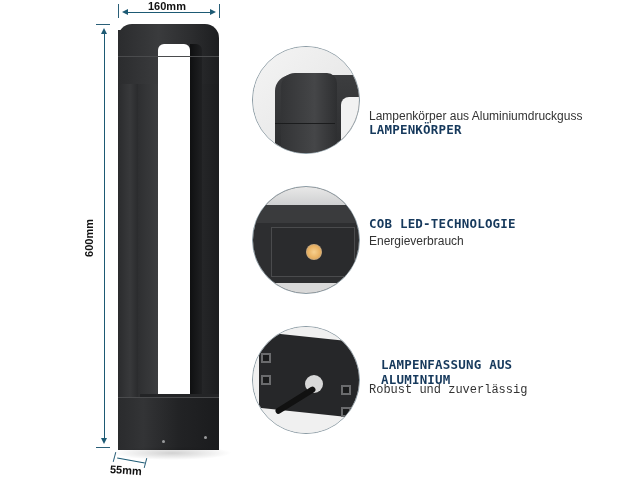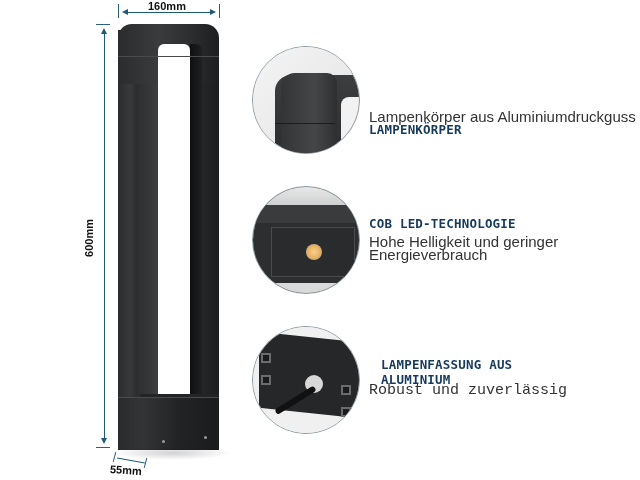--- a/index.html
+++ b/index.html
@@ -22,21 +22,21 @@
   .lamp-window-shadow { position: absolute; left: 190px; top: 44px; width: 12px; height: 362px; background: linear-gradient(90deg,#0f1011,#1f2022); border-radius: 0 6px 6px 0; }
   .lamp-base { position: absolute; left: 118px; top: 398px; width: 101px; height: 52px; background: linear-gradient(90deg,#2a2b2d 0%,#333436 25%,#222325 60%,#1a1b1d 100%); }
   .lamp-base-top { position: absolute; left: 140px; top: 394px; width: 79px; height: 10px; background: #232426; }
   .seam { position: absolute; height: 1px; background: #4a4b4d; }
   .screw { position: absolute; width: 3px; height: 3px; border-radius: 50%; background: #9a9b9d; }
   .floor-shadow { position: absolute; left: 112px; top: 446px; width: 120px; height: 14px; background: radial-gradient(ellipse at center, rgba(0,0,0,0.18), rgba(0,0,0,0) 70%); }
 
   
   .feature-circle { position: absolute; width: 108px; height: 108px; border-radius: 50%; border: 1px solid #8a9aa3; overflow: hidden; background: #ececec; }
   .feature-title { position: absolute; font-family: "DejaVu Sans Mono", monospace; font-weight: bold; color: #16395c; font-size: 12.5px; line-height: 15px; letter-spacing: 0.2px; text-transform: uppercase; }
-  .feature-desc { position: absolute; font-family: "Liberation Sans", sans-serif; color: #333; font-size: 15px; line-height: 13px; }
+  .feature-desc { position: absolute; font-family: "Liberation Sans", sans-serif; color: #333; font-size: 12px; line-height: 13px; }
 
   
   .c1-bg { position:absolute; inset:0; background: linear-gradient(135deg,#f4f4f4,#e2e2e2); }
   .c1-arm { position:absolute; left:22px; top:28px; width:110px; height:90px; background: linear-gradient(180deg,#3c3d3f,#2a2b2d); border-radius: 16px 18px 0 0; }
   .c1-cap { position:absolute; left:28px; top:26px; width:56px; height:90px; background: linear-gradient(90deg,#333436,#454648 60%,#2e2f31); border-radius:14px 10px 0 0; }
   .c1-white { position:absolute; left:88px; top:50px; width:40px; height:70px; background:#f2f2f2; border-radius:8px 0 0 0; }
   .c1-seam { position:absolute; left:22px; top:76px; width:60px; height:1px; background:#1b1c1d; }
 
   
   .c2-bg { position:absolute; inset:0; background:#2d2e30; }
@@ -116,21 +116,20 @@
   <div class="c2-top"></div>
   <div class="c2-band"></div>
   <div class="c2-panel"></div>
   <div class="c2-led"></div>
   <div class="c2-bottom"></div>
 </div>
 <div class="feature-title" style="left:369px;top:216px;">
   <div>COB LED-Technologie</div>
 </div>
 <div class="feature-desc" style="left:369px;top:235px;">
-  <div>Hohe Helligkeit und geringer</div>
   <div>Energieverbrauch</div>
 </div>
 
 <div class="feature-circle" style="left:252px;top:326px;">
   <div class="c3-bg"></div>
   <div class="c3-plate"></div>
   <div class="c3-slot" style="left:8px;top:26px;"></div>
   <div class="c3-slot" style="left:8px;top:48px;"></div>
   <div class="c3-slot" style="left:88px;top:58px;"></div>
   <div class="c3-slot" style="left:88px;top:80px;"></div>

